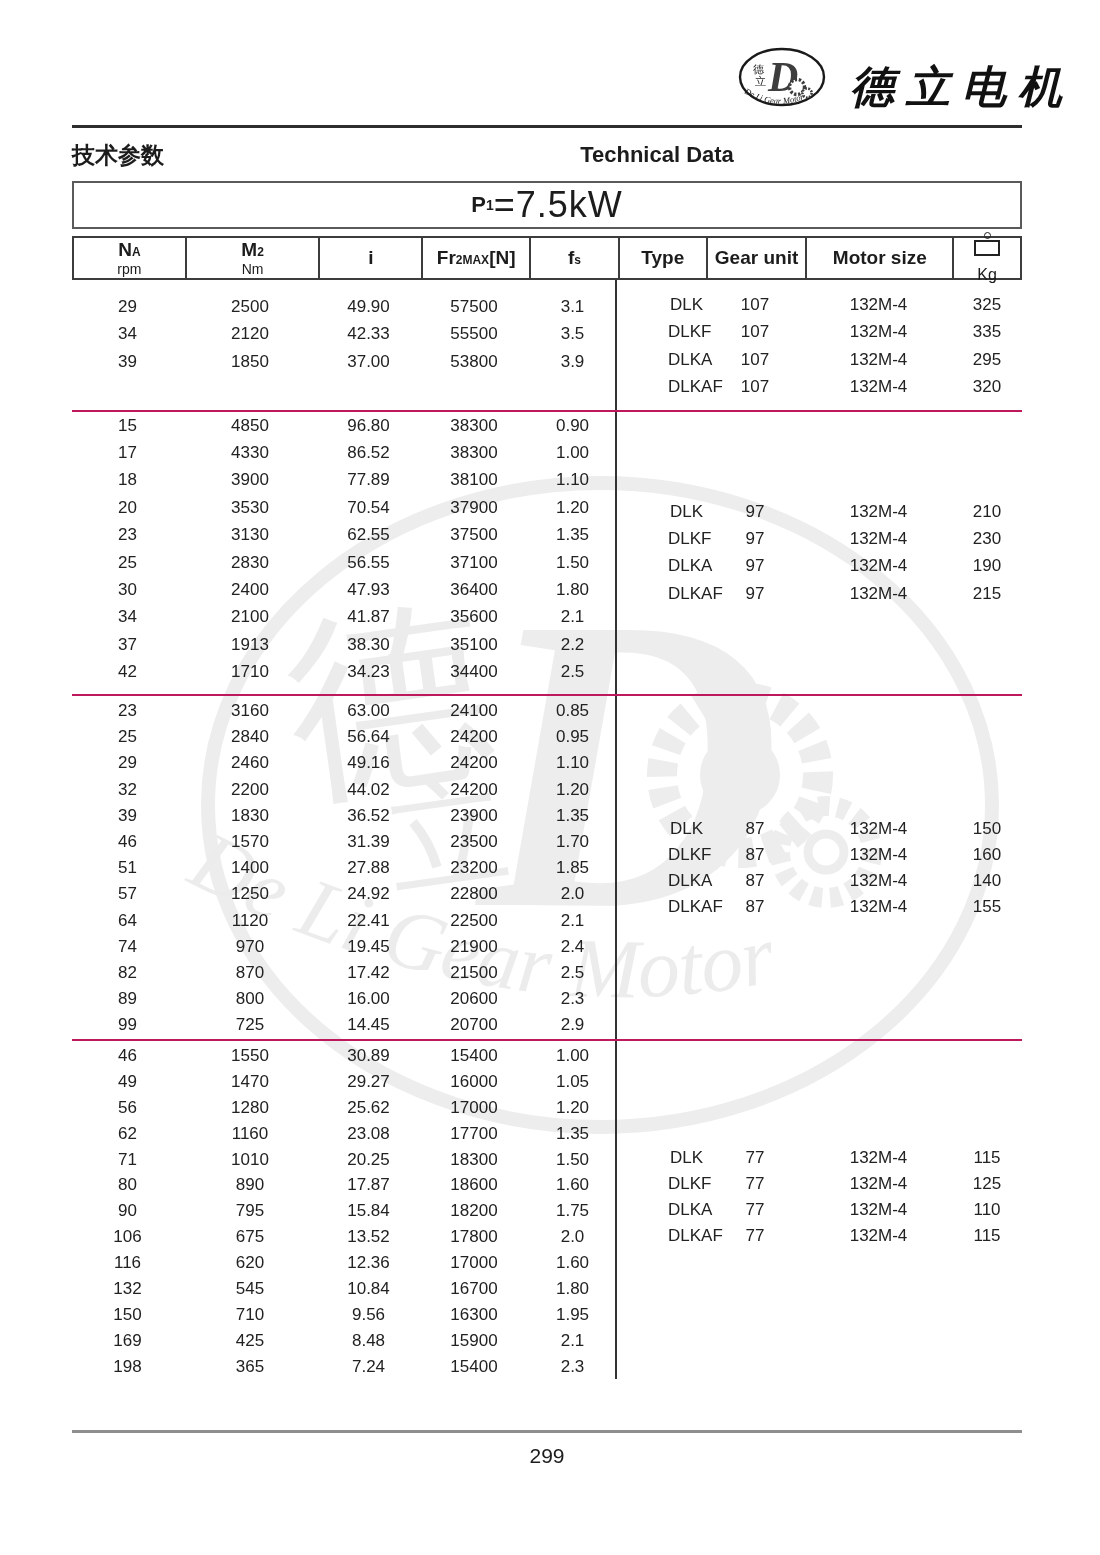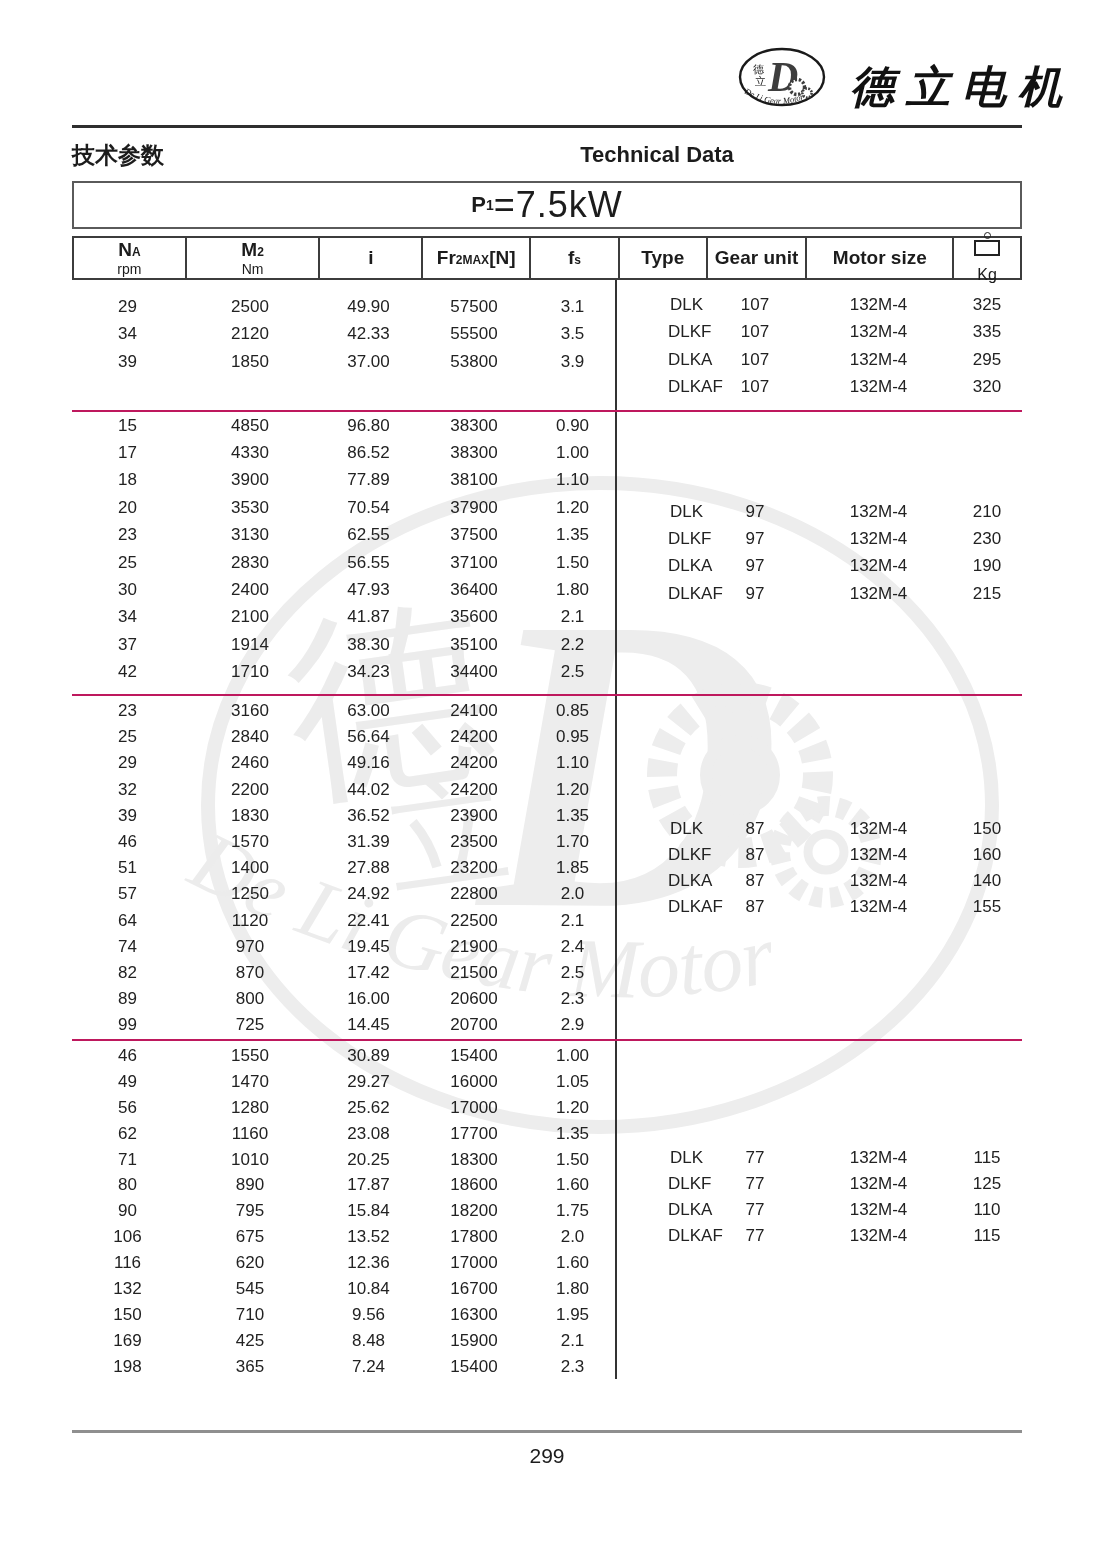--- a/index.html
+++ b/index.html
@@ -259,21 +259,21 @@
             </div>
             <div class="drow">
               <div class="cell w1">34</div>
               <div class="cell w2">2100</div>
               <div class="cell w3">41.87</div>
               <div class="cell w4">35600</div>
               <div class="cell w5">2.1</div>
             </div>
             <div class="drow">
               <div class="cell w1">37</div>
-              <div class="cell w2">1914</div>
+              <div class="cell w2">1913</div>
               <div class="cell w3">38.30</div>
               <div class="cell w4">35100</div>
               <div class="cell w5">2.2</div>
             </div>
             <div class="drow">
               <div class="cell w1">42</div>
               <div class="cell w2">1710</div>
               <div class="cell w3">34.23</div>
               <div class="cell w4">34400</div>
               <div class="cell w5">2.5</div>

